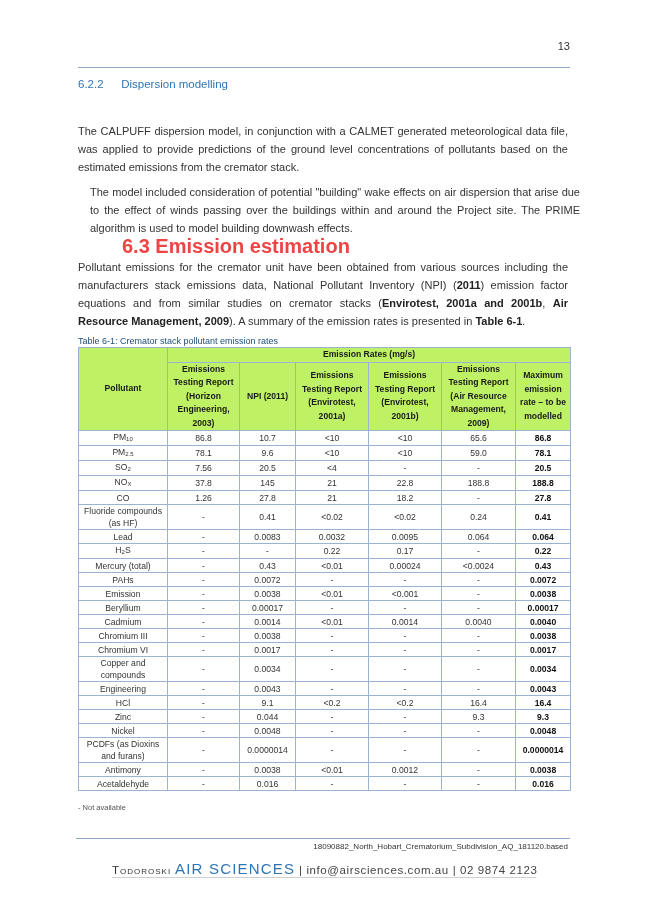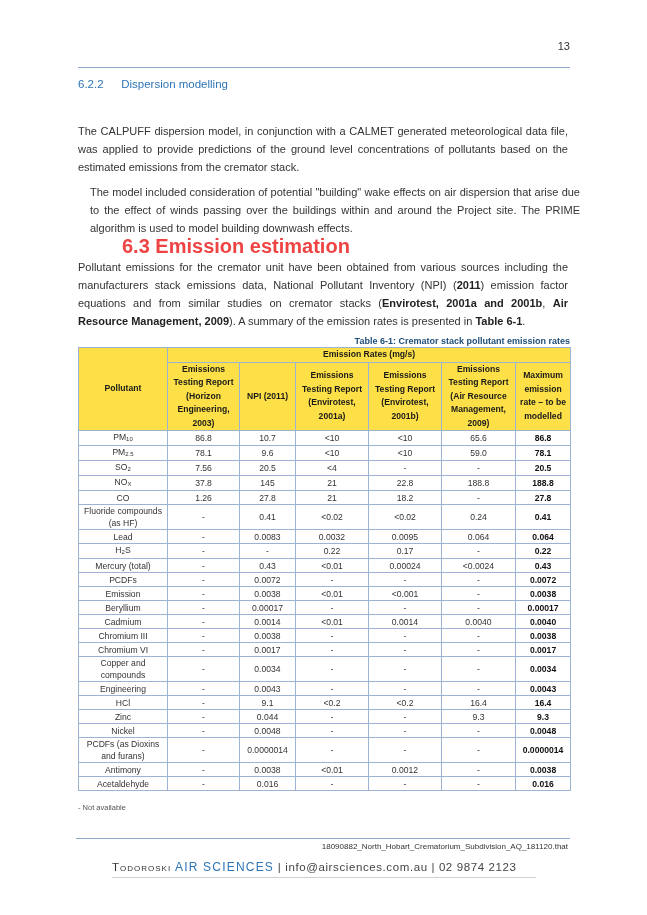--- a/index.html
+++ b/index.html
@@ -8,35 +8,35 @@
   .page-number { position: absolute; top: 40px; left: 530px; width: 40px; text-align: right; font-size: 11px; color: #333; }
   .header-rule { position: absolute; top: 67px; left: 78px; width: 492px; height: 1px; background: #8ea8c8; }
   .subheading { position: absolute; top: 78px; left: 78px; font-size: 11.5px; color: #2e75b6; }
   .subheading .num { display: inline-block; width: 40px; }
   .para { position: absolute; left: 78px; width: 490px; font-size: 11px; line-height: 18px; text-align: justify; color: #333; }
   .p1 { top: 122px; }
   .p2 { top: 171px; }
   .section-heading { position: absolute; top: 235px; left: 78px; font-size: 20px; font-weight: bold; color: #ef4444; margin-left: 44px; }
   .p3 { top: 258px; }
   .para b { color: #222; }
-  .table-caption { position: absolute; top: 336px; left: 78px; width: 492px; text-align: right; font-size: 9px; font-weight: bold; color: #1f4e79; }
+  .table-caption { position: absolute; top: 336px; left: 78px; width: 492px; text-align: left; font-size: 9px; font-weight: normal; color: #1f4e79; }
   table.emissions { position: absolute; top: 347px; left: 78px; width: 492px; border-collapse: collapse; font-size: 8.6px; color: #333; table-layout: fixed; }
   table.emissions th, table.emissions td { border: 1px solid #9db3d3; text-align: center; vertical-align: middle; padding: 0 2px; }
-  table.emissions thead th { background: #fde047; color: #1a1a1a; font-weight: bold; line-height: 13.5px; }
+  table.emissions thead th { background: #bef264; color: #1a1a1a; font-weight: bold; line-height: 13.5px; }
   table.emissions tbody td { height: 13px; line-height: 12px; }
   table.emissions tbody tr.tall td { height: 24px; }
   table.emissions td.max { font-weight: bold; color: #111; }
   table.emissions td.pollutant { color: #333; }
   sub { font-size: 6px; vertical-align: -1px; }
   .footnote { position: absolute; top: 803px; left: 78px; font-size: 7.5px; color: #555; }
   .footer-rule { position: absolute; top: 838px; left: 76px; width: 494px; height: 1px; background: #8ea8c8; }
   .filename { position: absolute; top: 842px; left: 78px; width: 490px; text-align: right; font-size: 8px; color: #333; }
   .brand-line { position: absolute; top: 860px; left: 112px; font-size: 11.5px; color: #444; letter-spacing: 0.6px; white-space: nowrap; }
   .brand-line .brand1 { font-variant: small-caps; color: #333; letter-spacing: 1px; }
-  .brand-line .brand2 { color: #2e75b6; font-size: 12px; letter-spacing: 1.2px; }
+  .brand-line .brand2 { color: #2e75b6; font-size: 15px; letter-spacing: 1.2px; }
   .brand-underline { position: absolute; top: 877px; left: 112px; width: 424px; height: 1px; background: #d0d0d0; }
   .col-poll { width: 89px; }
   .col-a { width: 72px; }
   .col-b { width: 56px; }
   .col-c { width: 73px; }
   .col-d { width: 73px; }
   .col-e { width: 74px; }
   .col-f { width: 55px; }
 </style>
 </head>
@@ -159,21 +159,21 @@
       <tr>
         <td class="pollutant"><span>Mercury (total)</span></td>
         <td>-</td>
         <td>0.43</td>
         <td>&lt;0.01</td>
         <td>0.00024</td>
         <td>&lt;0.0024</td>
         <td class="max">0.43</td>
       </tr>
       <tr>
-        <td class="pollutant"><span>PCDFs</span></td>
+        <td class="pollutant"><span>PAHs</span></td>
         <td>-</td>
         <td>0.0072</td>
         <td>-</td>
         <td>-</td>
         <td>-</td>
         <td class="max">0.0072</td>
       </tr>
       <tr>
         <td class="pollutant"><span>Emission</span></td>
         <td>-</td>
@@ -290,21 +290,21 @@
         <td>-</td>
         <td>-</td>
         <td class="max">0.016</td>
       </tr>
     </tbody>
 </table>
 
 <div class="footnote">- Not available</div>
 
 <div class="footer-rule"></div>
-<div class="filename">18090882_North_Hobart_Crematorium_Subdivision_AQ_181120.that</div>
+<div class="filename">18090882_North_Hobart_Crematorium_Subdivision_AQ_181120.based</div>
 
 <div class="brand-line">
   <span class="brand1">Todoroski</span>
   <span class="brand2">AIR SCIENCES</span>
   <span>|</span>
   <span>info@airsciences.com.au</span>
   <span>|</span>
   <span>02 9874 2123</span>
 </div>
 <div class="brand-underline"></div>

